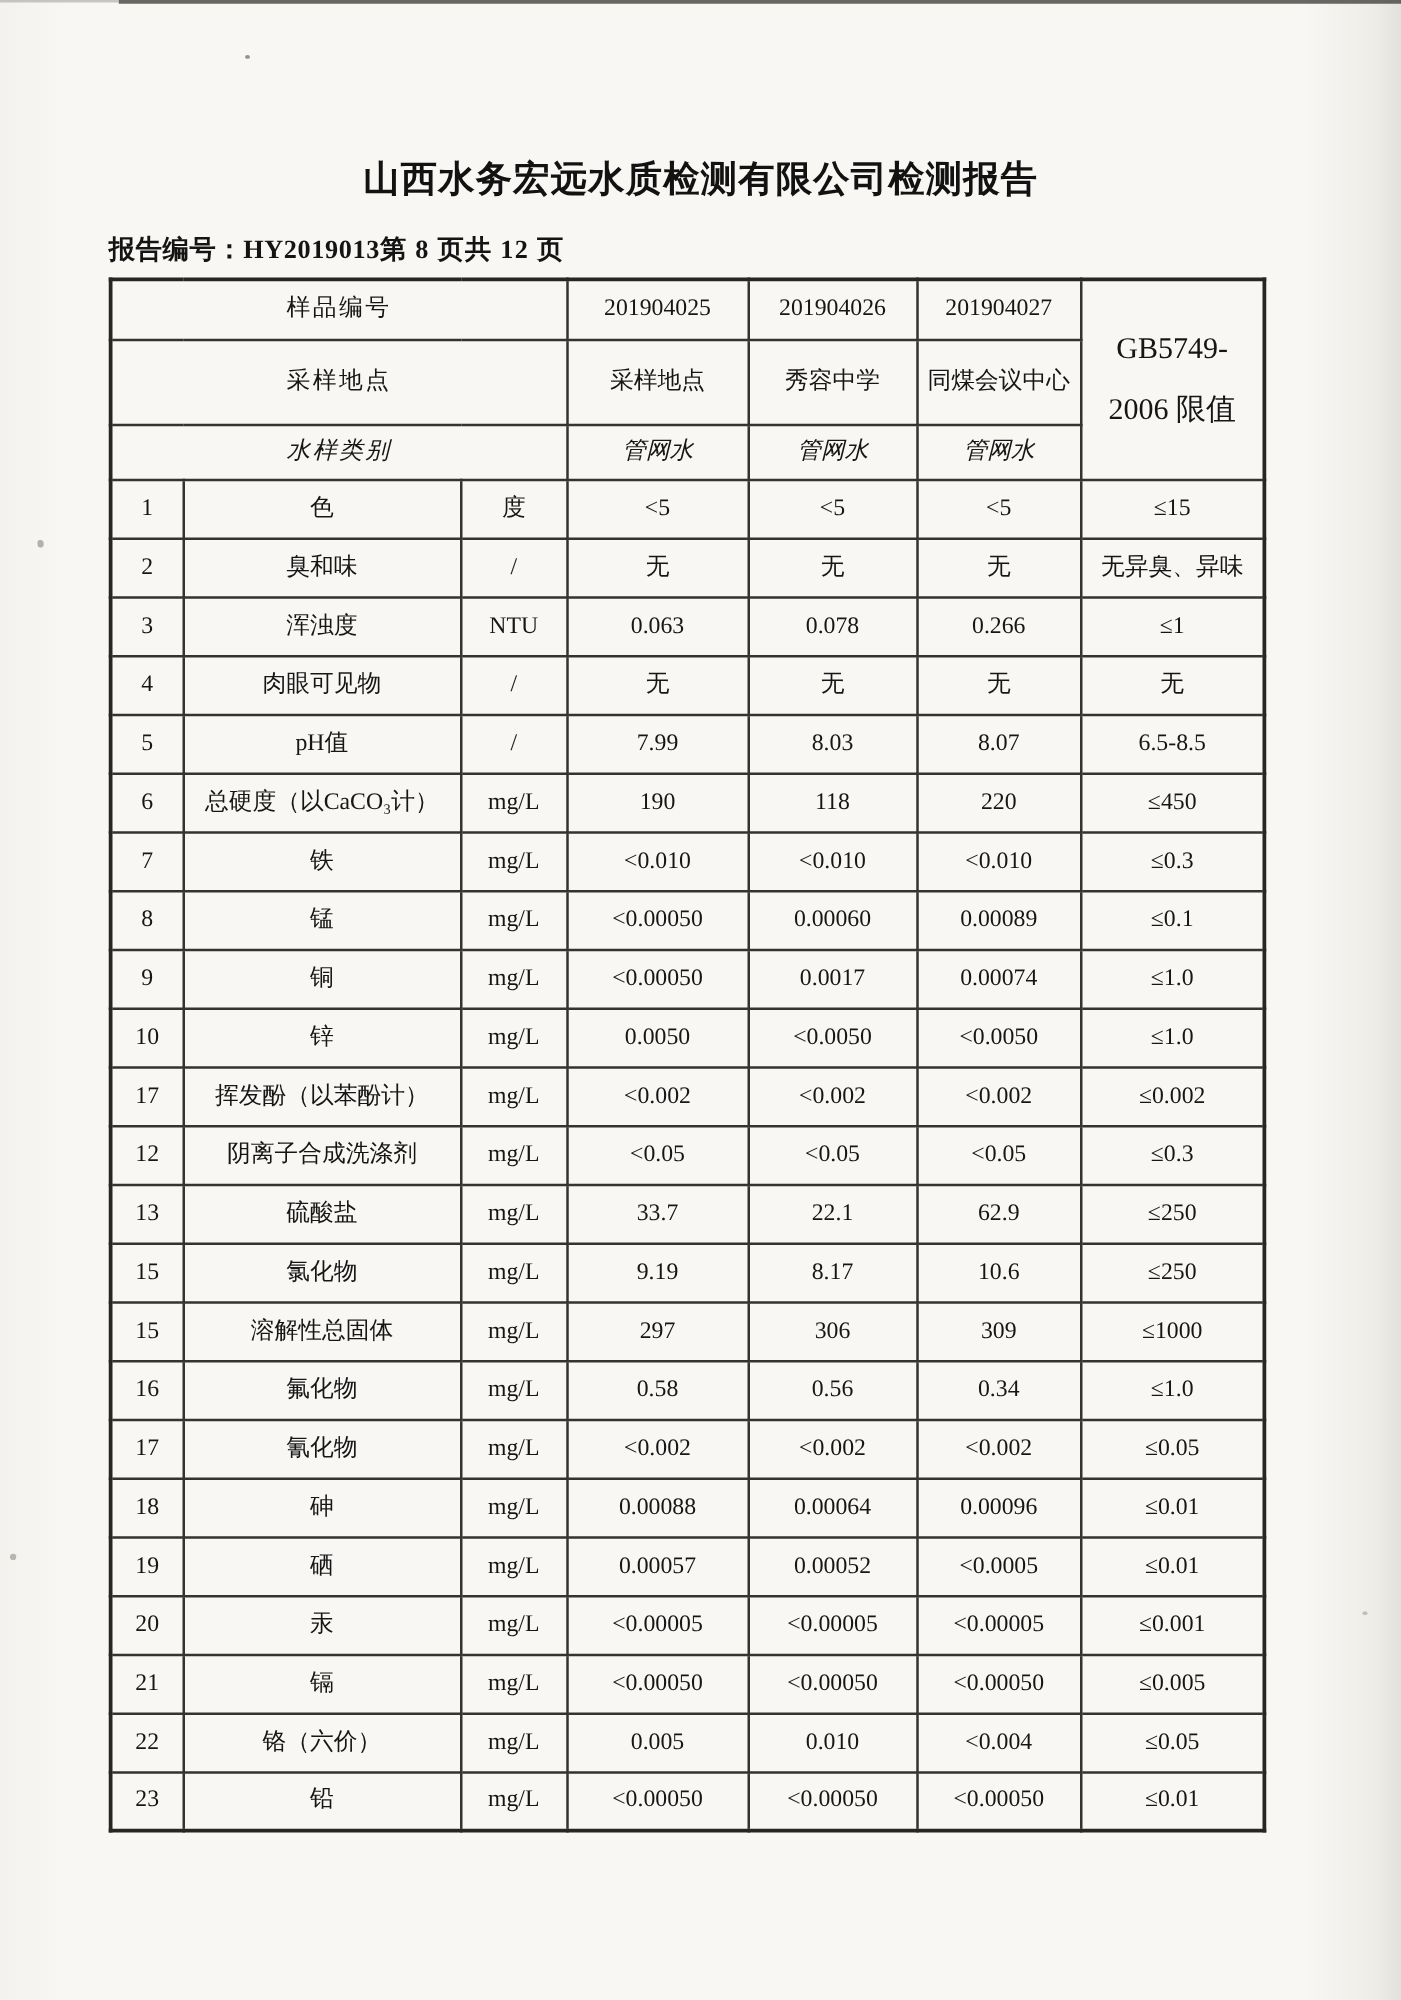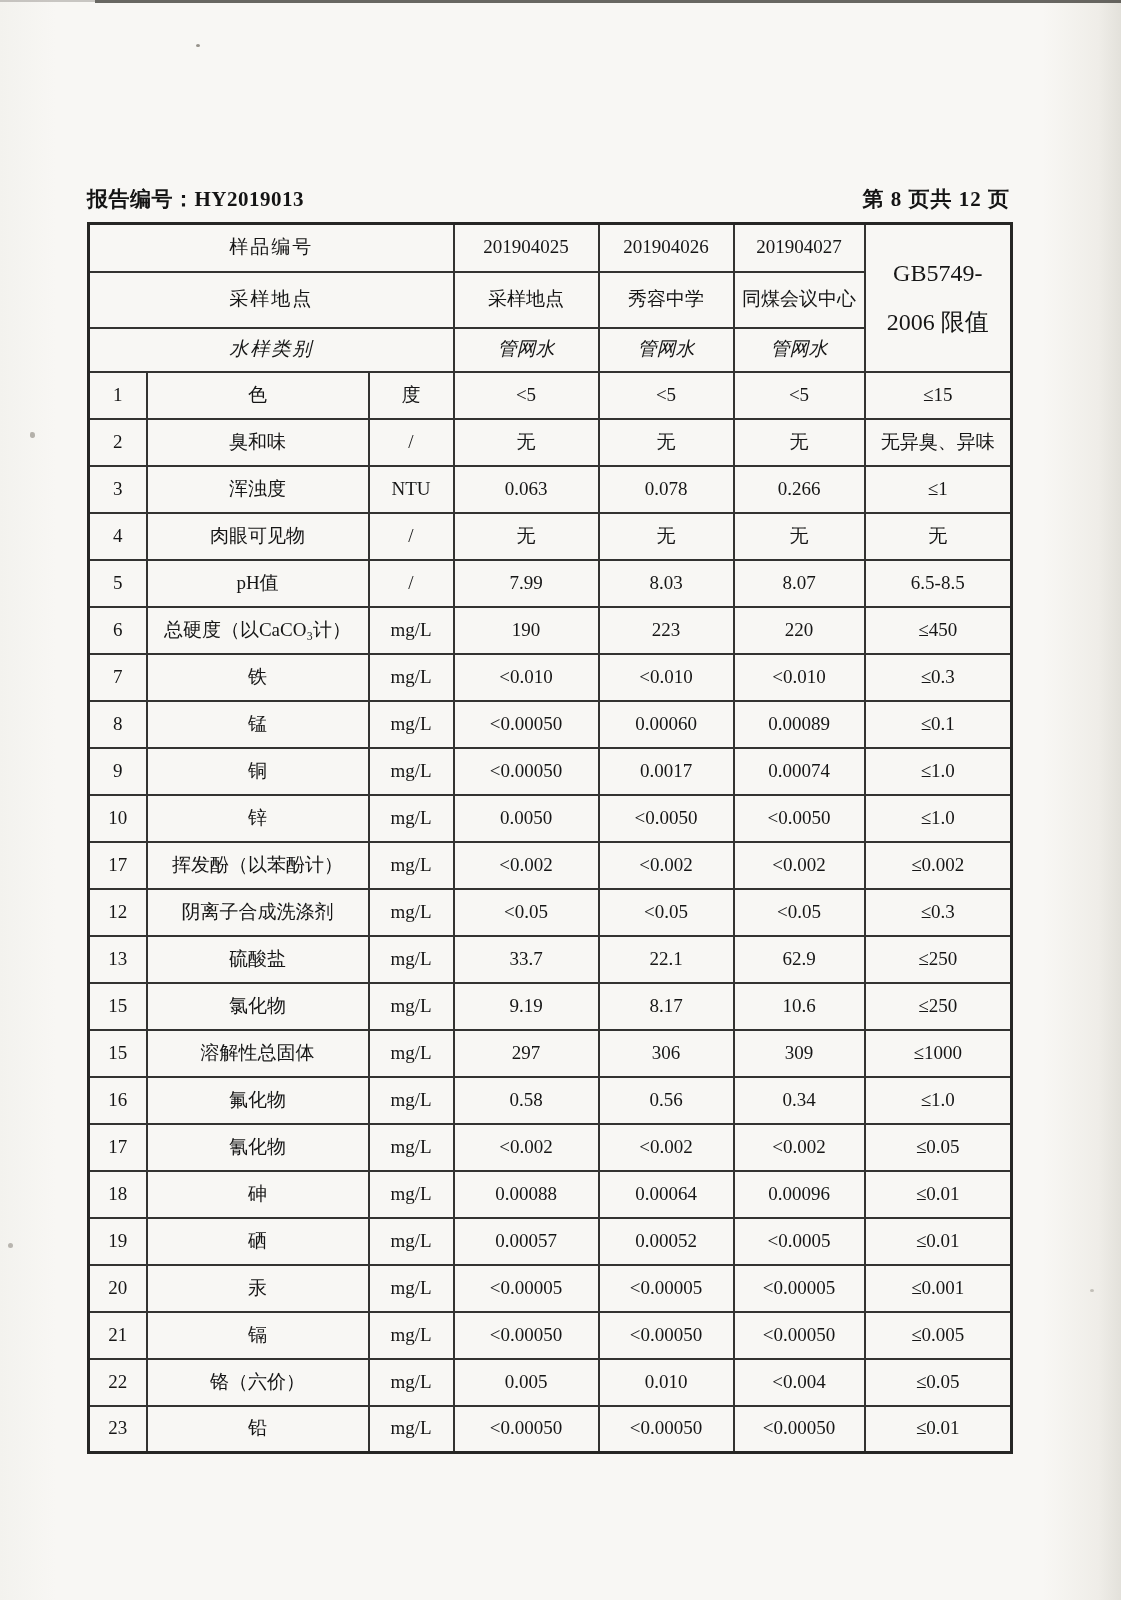--- a/index.html
+++ b/index.html
@@ -31,59 +31,60 @@
 
   .title {
     position:absolute; top:124px; left:0; width:100%;
     margin:0; text-align:center;
     font-family:"Liberation Sans","DejaVu Sans",sans-serif;
     font-size:29px; font-weight:bold; letter-spacing:1px;
     color:#121212;
   }
   .meta-row {
     position:absolute; top:185px; left:87px; width:923px;
-    display:flex; justify-content:space-between; align-items:baseline;
+    display:flex; align-items:baseline;
     font-size:21px; font-weight:bold; color:#141414;
   }
   .report-no { letter-spacing:.5px; }
   .page-indicator { letter-spacing:1px; }
 
   table.results {
     position:absolute; top:222px; left:87px;
     width:923px; table-layout:fixed;
     border-collapse:collapse;
     font-size:19px; color:#161616;
     border:3px solid #262624;
   }
   table.results td {
     border:2px solid #333331;
     text-align:center; vertical-align:middle;
     padding:0 4px; line-height:1.2;
     overflow:hidden;
   }
   tr.h1 { height:48px; }
-  tr.h2 { height:56px; }
+  tr.h2 { height:68px; }
   tr.h3 { height:44px;font-style:italic; }
   tr.data-row { height:47px; }
   td.c-name { text-align:left; padding-left:13px; }
   td.gb { font-size:24px; }
   td.gb .gb-line1 { margin-bottom:20px; }
   td.hdr-label { letter-spacing:2px; }
 </style>
 </head>
 <body>
 
 <div class="paper">
   <div class="artifact-top"></div>
   <div class="artifact-top-left"></div>
   <div class="speck s1"></div>
   <div class="speck s2"></div>
   <div class="speck s3"></div>
   <div class="speck s4"></div>
 
+  <h1 class="title">山西水务宏远水质检测有限公司检测报告</h1>
 
   <div class="meta-row">
     <div class="report-no"><span>报告编号：</span><span>HY2019013</span></div>
     <div class="page-indicator">第 8 页共 12 页</div>
   </div>
 
   <table class="results">
     <colgroup>
       <col style="width:58px">
       <col style="width:222px">
@@ -161,21 +162,21 @@
     <td class="c-val">7.99</td>
     <td class="c-val">8.03</td>
     <td class="c-val">8.07</td>
     <td class="c-limit">6.5-8.5</td>
   </tr>
         <tr class="data-row">
     <td class="c-no">6</td>
     <td class="c-name">总硬度（以CaCO₃计）</td>
     <td class="c-unit">mg/L</td>
     <td class="c-val">190</td>
-    <td class="c-val">223</td>
+    <td class="c-val">118</td>
     <td class="c-val">220</td>
     <td class="c-limit">≤450</td>
   </tr>
         <tr class="data-row">
     <td class="c-no">7</td>
     <td class="c-name">铁</td>
     <td class="c-unit">mg/L</td>
     <td class="c-val">&lt;0.010</td>
     <td class="c-val">&lt;0.010</td>
     <td class="c-val">&lt;0.010</td>

